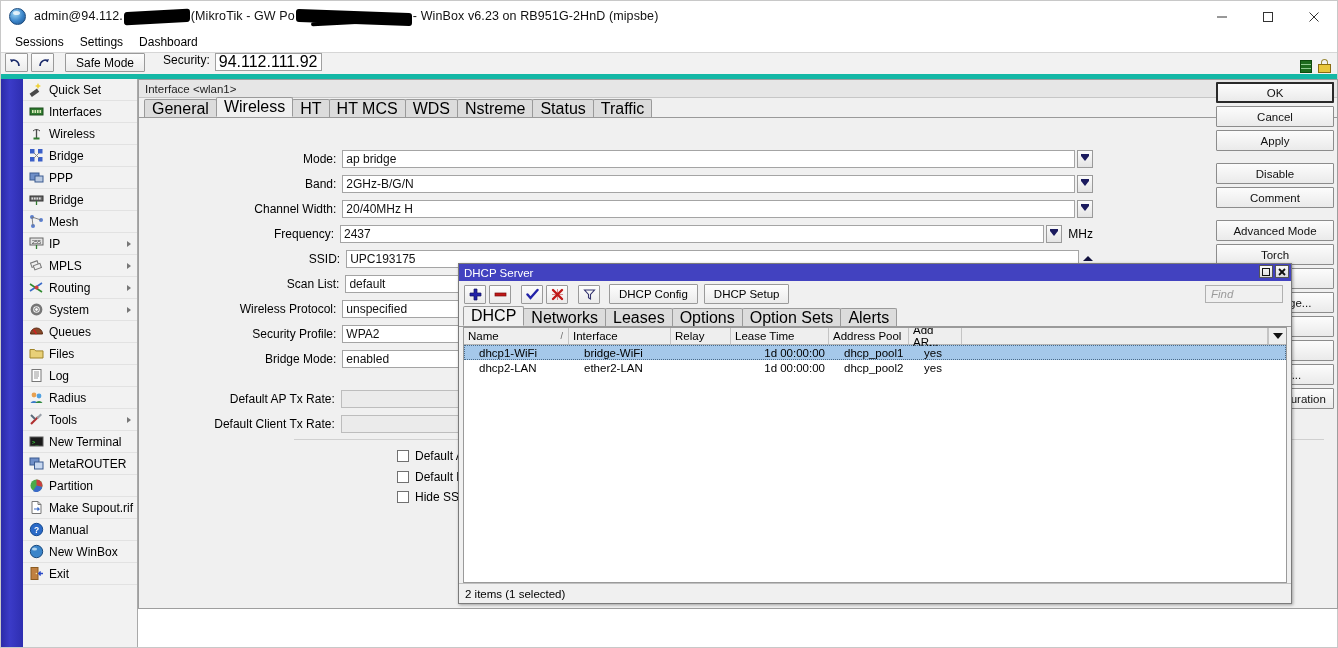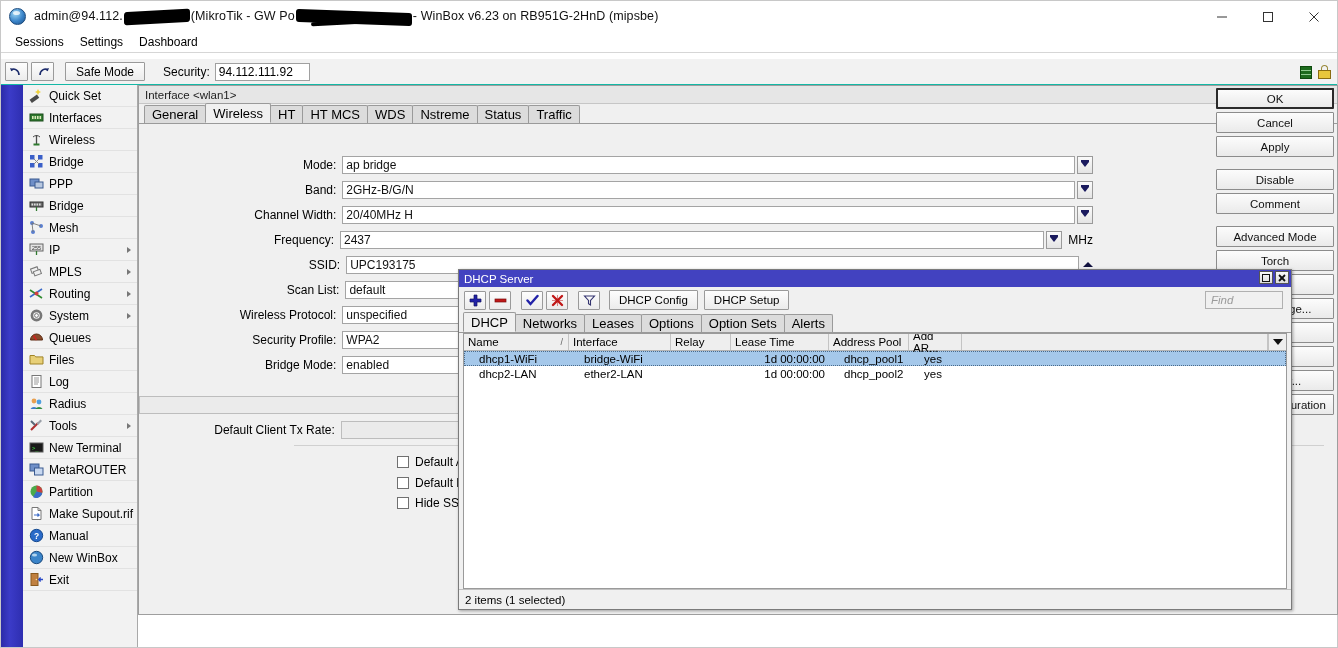--- a/index.html
+++ b/index.html
@@ -70,25 +70,24 @@
     border-bottom: 1px solid #d6d6d6;
   }
   .menu-item {
     padding: 2px 8px; font-size: 12px; color: #000; cursor: default;
   }
 
   
   #toolbar {
     height: 26px; min-height: 26px;
     background: #f2f2f2;
-    border-bottom: 1px solid #14b8a6;
-    display: flex; align-items: center;
+    border-bottom: 5px solid #14b8a6;
+    display: flex; 
     padding: 0 4px;
     position: relative;
-    margin-top: 6px;
   }
   .tb-btn {
     width: 23px; height: 19px;
     border: 1px solid #9a9a9a;
     background: linear-gradient(#fdfdfd, #ececec);
     margin-right: 3px;
     display: flex; align-items: center; justify-content: center;
     border-radius: 1px;
   }
   #safe-mode-btn {
@@ -96,21 +95,21 @@
     border: 1px solid #9a9a9a;
     background: linear-gradient(#fdfdfd, #ececec);
     display: flex; align-items: center; font-size: 12px;
     border-radius: 1px;
   }
   #session-label { margin-left: 18px; font-size: 12px; }
   #session-value {
     margin-left: 5px; height: 18px; min-width: 95px;
     border: 1px solid #a0a0a0; background: #fff;
     display: flex; align-items: center; padding: 0 3px;
-    font-size: 12px;
+    font-size: 16px;
   }
   #toolbar-right {
     position: absolute; right: 6px; top: 0; height: 26px;
     display: flex; align-items: center; gap: 6px;
   }
   #signal-icon {
     width: 12px; height: 13px; position: relative;
     background: #1d6b1d;
     border: 1px solid #0d4a0d;
   }
@@ -193,21 +192,21 @@
   #iface-tabs {
     height: 20px; min-height: 20px;
     display: flex; align-items: flex-end;
     padding-left: 5px;
     background: #f0f0f0;
     border-bottom: 1px solid #9a9a9a;
   }
   .tab {
     height: 18px; padding: 0 7px;
     display: flex; align-items: center;
-    font-size: 13px;
+    font-size: 16px;
     background: #dcdcdc;
     border: 1px solid #9a9a9a; border-bottom: none;
     margin-right: -1px;
     border-radius: 2px 2px 0 0;
     cursor: default;
   }
   .tab.active {
     background: #f0f0f0; height: 20px; color: #000;
     border-bottom: 1px solid #f0f0f0;
     z-index: 2;
@@ -812,20 +811,21 @@
               </div>
             </div>
             <div class="frow" style="top: 231px;">
               <div class="flabel">Bridge Mode:</div>
               <div class="finput" style="width: 915px;">enabled</div>
               <div class="spin">
                 <div class="arrow-dn"></div>
               </div>
             </div>
             <div class="frow" style="top: 271px;">
+              <div class="flabel">Default AP Tx Rate:</div>
               <div class="finput disabled" style="width: 890px;"></div>
               <div class="updown" style="margin-left: 10px;">
                 <div class="plain-dn"></div>
               </div>
               <div class="unit">bps</div>
             </div>
             <div class="frow" style="top: 296px;">
               <div class="flabel">Default Client Tx Rate:</div>
               <div class="finput disabled" style="width: 890px;"></div>
               <div class="updown" style="margin-left: 10px;">

